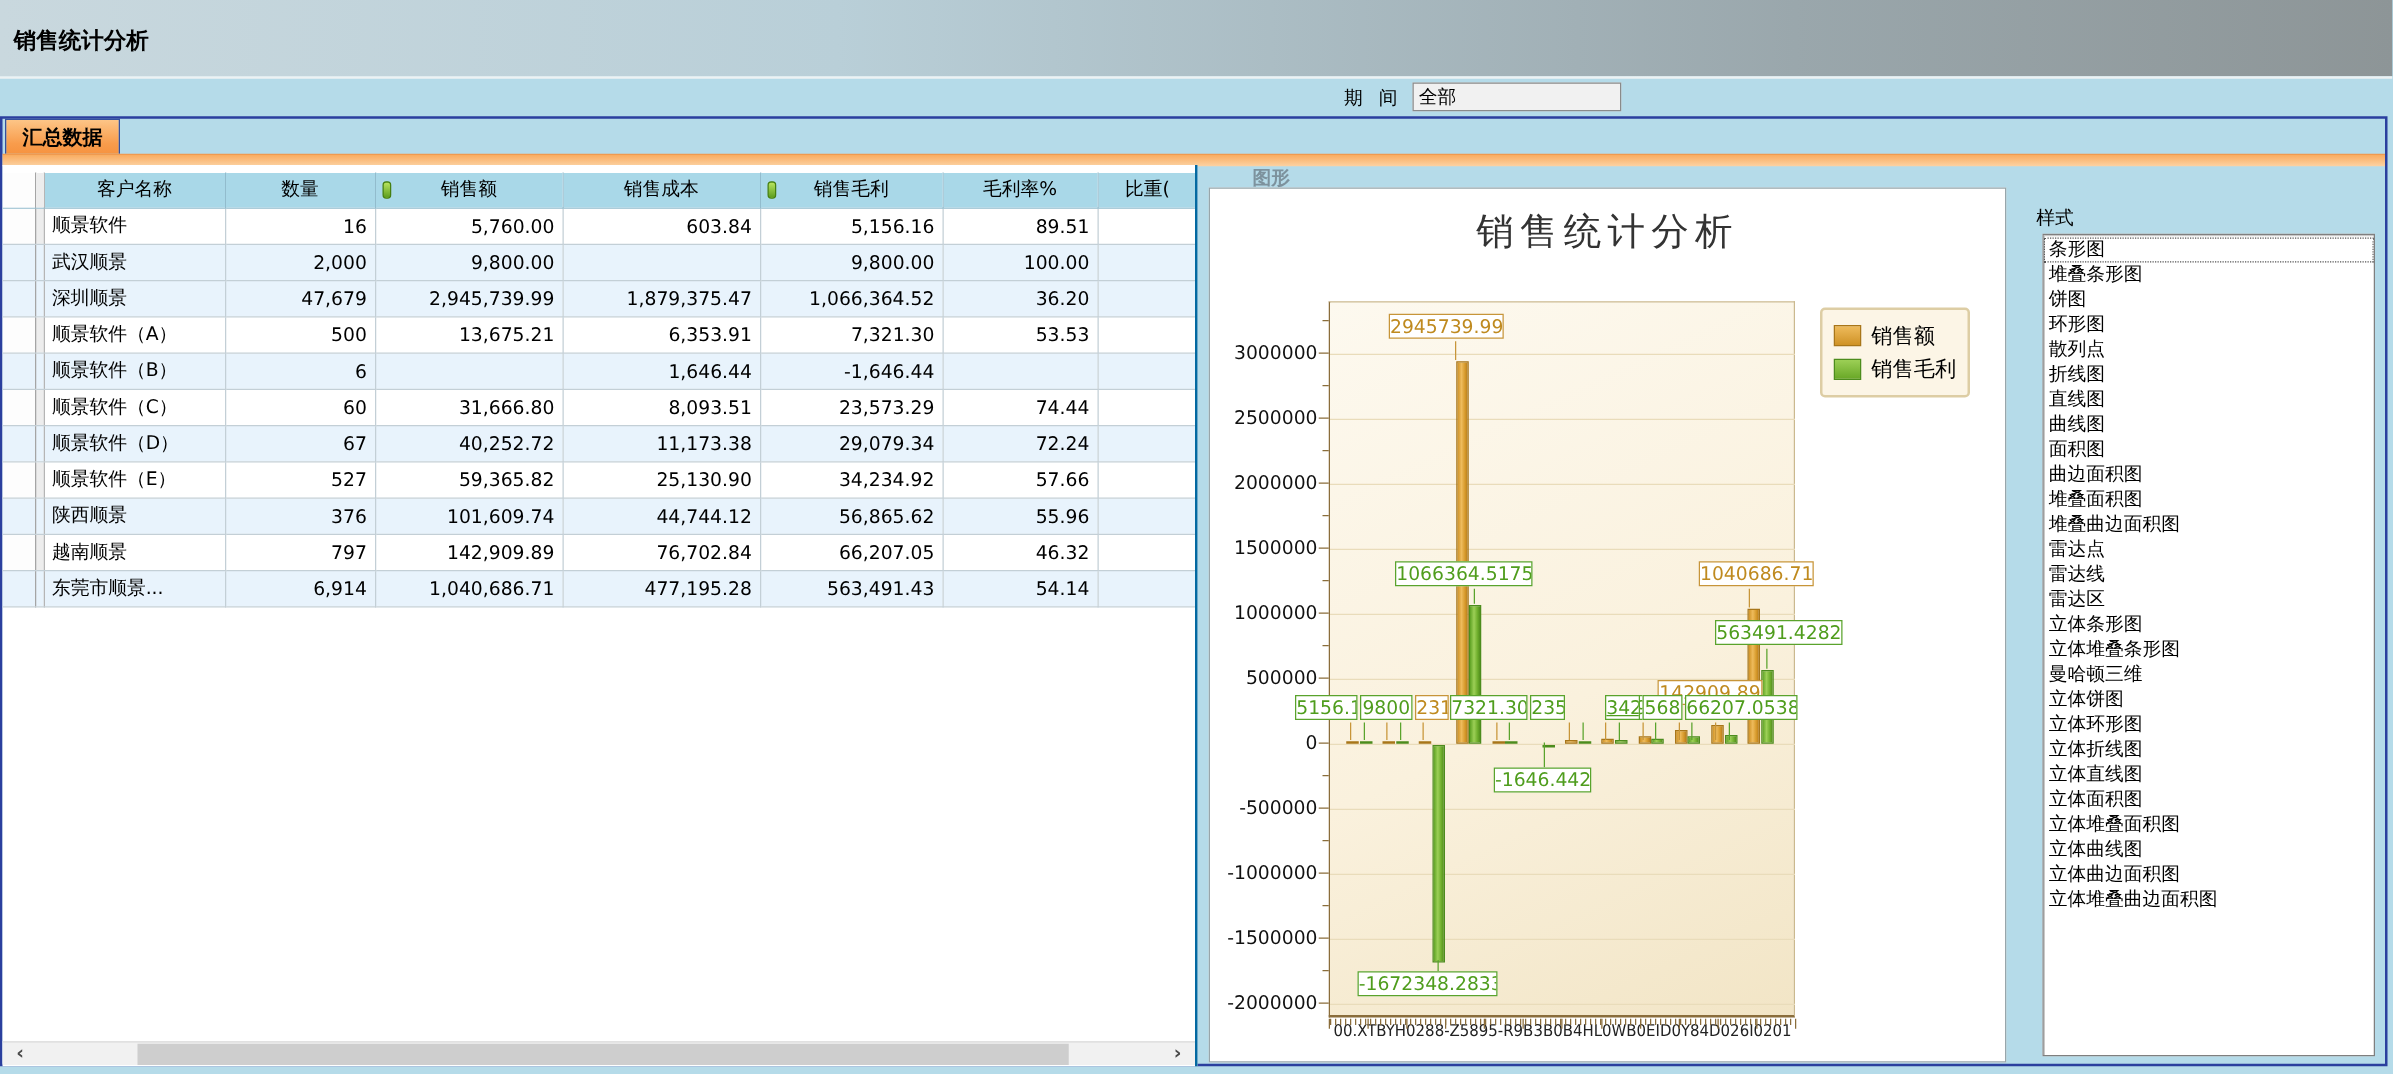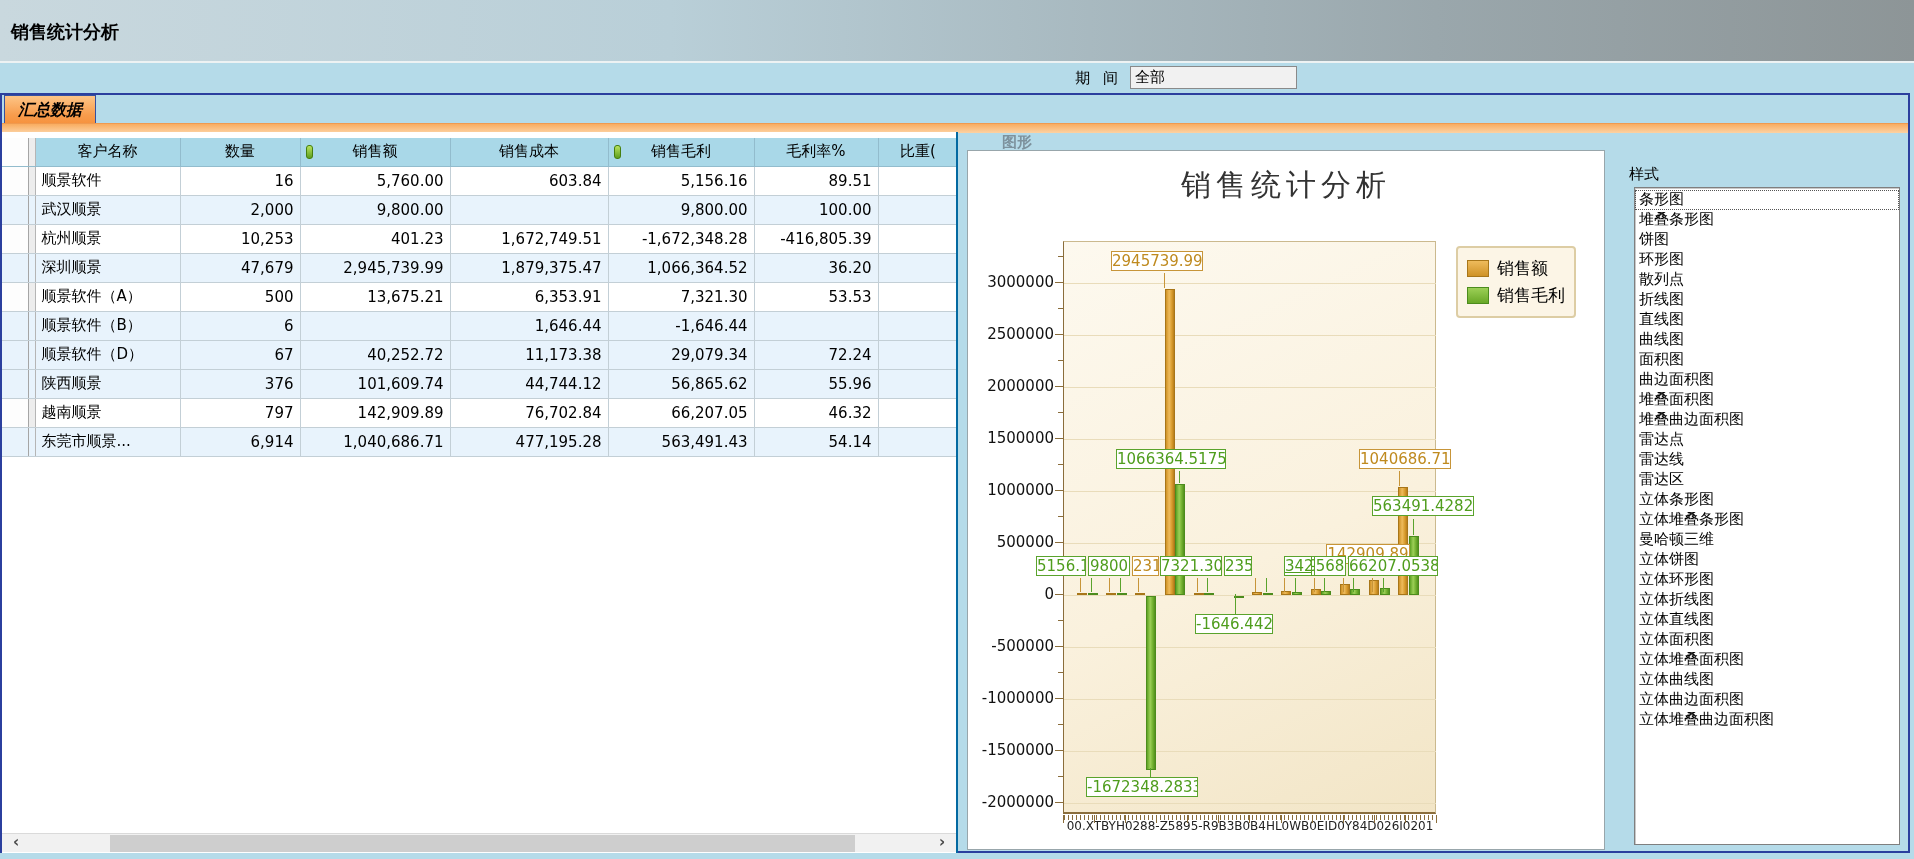--- a/index.html
+++ b/index.html
@@ -19,21 +19,21 @@
   .filter-input { position:absolute; left:1130px; top:1px; width:167px; height:23px;
     background:#f1f1f1; border:1px solid #8a8a8a; font-size:15px; padding:0 4px;
     font-family:"DejaVu Sans","Liberation Sans",sans-serif; }
 
   
   .main { position:absolute; left:0; top:93px; width:1910px; height:760px;
     border:2px solid #2b3f9e; background:#b5dbe9; }
   .tab { position:absolute; left:2px; top:0; width:92px; height:28px;
     background:linear-gradient(#fdc587,#f89c4c 70%,#f69340);
     border:1px solid #35509f; border-bottom:none; font-size:16px; font-weight:bold;
-    text-align:center; line-height:27px; color:#000;font-style:italic; }
+    text-align:center; line-height:27px; color:#000; }
   .tabstrip-under { position:absolute; left:0; top:28px; width:1906px; height:10px;
     background:linear-gradient(#f9ac60,#fcd2a3); border-top:1px solid #ef9a50; }
 
   
   .table-panel { position:absolute; left:0; top:37px; width:956px; height:721px;
     background:#fff; border-right:2px solid #0369a1; overflow:hidden; }
   table.grid { border-collapse:collapse; table-layout:fixed; width:956px;
     position:absolute; left:0; top:6px; }
   .grid th, .grid td { border-right:1px solid #c3cfd6; border-bottom:1px solid #c3cfd6;
     font-size:15px; font-weight:normal; white-space:nowrap; overflow:hidden; padding:0 6px; }
@@ -146,31 +146,20 @@
             <td class="rowhead"></td>
             <td class="gap"></td>
             <td>武汉顺景</td>
             <td class="num">2,000</td>
             <td class="num">9,800.00</td>
             <td class="num"></td>
             <td class="num">9,800.00</td>
             <td class="num">100.00</td>
             <td class="num"></td>
           </tr>
-          <tr>
-            <td class="rowhead"></td>
-            <td class="gap"></td>
-            <td>杭州顺景</td>
-            <td class="num">10,253</td>
-            <td class="num">401.23</td>
-            <td class="num">1,672,749.51</td>
-            <td class="num">-1,672,348.28</td>
-            <td class="num">-416,805.39</td>
-            <td class="num"></td>
-          </tr>
           <tr class="alt">
             <td class="rowhead"></td>
             <td class="gap"></td>
             <td>深圳顺景</td>
             <td class="num">47,679</td>
             <td class="num">2,945,739.99</td>
             <td class="num">1,879,375.47</td>
             <td class="num">1,066,364.52</td>
             <td class="num">36.20</td>
             <td class="num"></td>
@@ -190,29 +179,51 @@
             <td class="rowhead"></td>
             <td class="gap"></td>
             <td>顺景软件（B）</td>
             <td class="num">6</td>
             <td class="num"></td>
             <td class="num">1,646.44</td>
             <td class="num">-1,646.44</td>
             <td class="num"></td>
             <td class="num"></td>
           </tr>
+          <tr>
+            <td class="rowhead"></td>
+            <td class="gap"></td>
+            <td>顺景软件（C）</td>
+            <td class="num">60</td>
+            <td class="num">31,666.80</td>
+            <td class="num">8,093.51</td>
+            <td class="num">23,573.29</td>
+            <td class="num">74.44</td>
+            <td class="num"></td>
+          </tr>
           <tr class="alt">
             <td class="rowhead"></td>
             <td class="gap"></td>
             <td>顺景软件（D）</td>
             <td class="num">67</td>
             <td class="num">40,252.72</td>
             <td class="num">11,173.38</td>
             <td class="num">29,079.34</td>
             <td class="num">72.24</td>
+            <td class="num"></td>
+          </tr>
+          <tr>
+            <td class="rowhead"></td>
+            <td class="gap"></td>
+            <td>顺景软件（E）</td>
+            <td class="num">527</td>
+            <td class="num">59,365.82</td>
+            <td class="num">25,130.90</td>
+            <td class="num">34,234.92</td>
+            <td class="num">57.66</td>
             <td class="num"></td>
           </tr>
           <tr class="alt">
             <td class="rowhead"></td>
             <td class="gap"></td>
             <td>陕西顺景</td>
             <td class="num">376</td>
             <td class="num">101,609.74</td>
             <td class="num">44,744.12</td>
             <td class="num">56,865.62</td>

